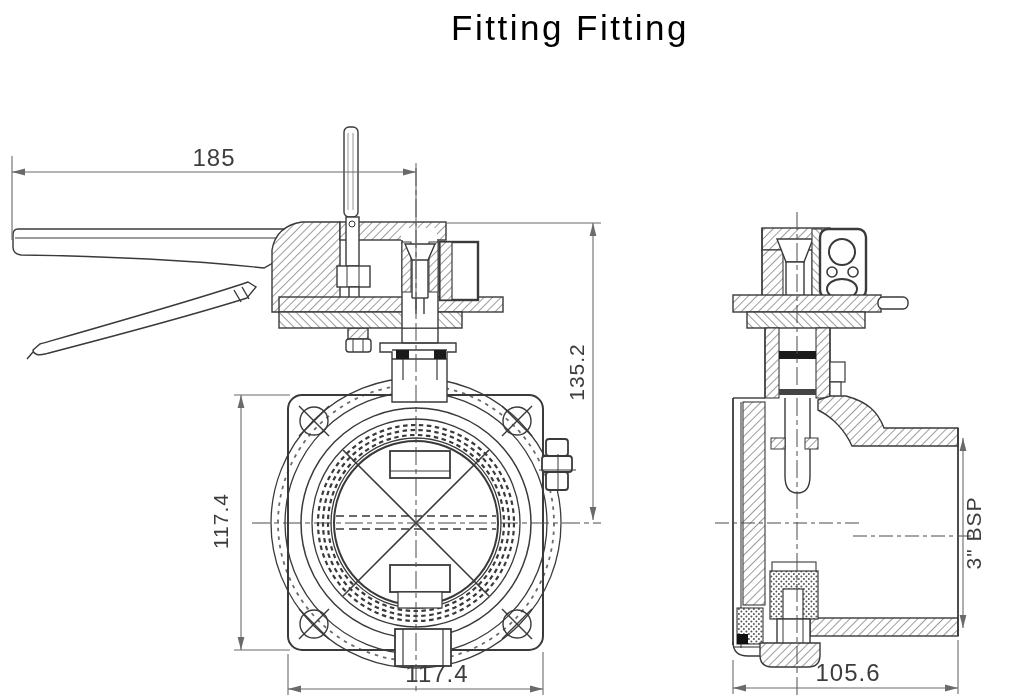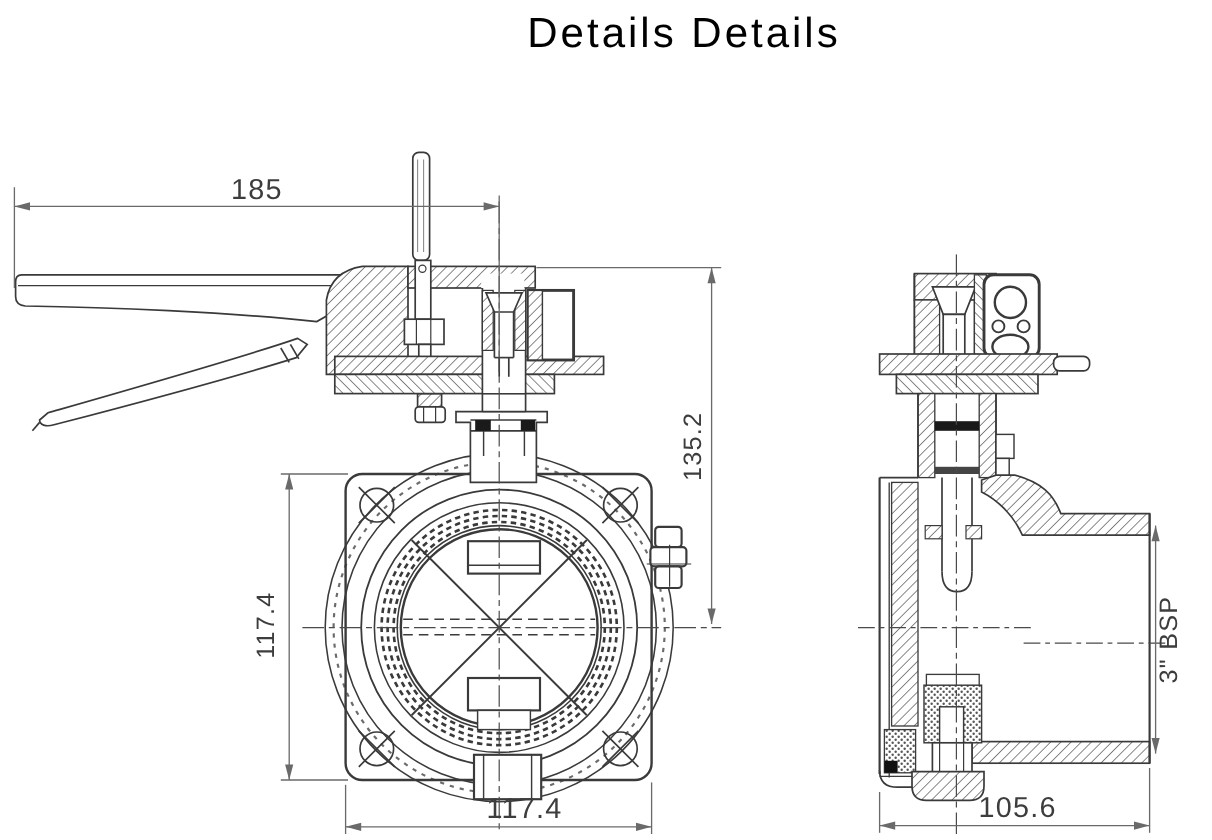--- a/index.html
+++ b/index.html
@@ -8,21 +8,21 @@
   .title{position:absolute;left:570px;top:8px;transform:translateX(-50%);
          font-size:35px;letter-spacing:2.5px;color:#000;white-space:nowrap;}
   svg text{font-family:"Liberation Sans",sans-serif;fill:#3d3d3d;}
   .dimtext{font-size:24px;letter-spacing:1px;}
   .dimtext-v{font-size:21px;letter-spacing:1px;}
 </style>
 </head>
 <body>
 
 <div id="stage">
-  <div class="title">Details Details</div>
+  <div class="title">Fitting Fitting</div>
 
   <svg width="1010" height="700" viewBox="0 0 1010 700">
     <defs>
       <pattern id="h1" width="6" height="6" patternUnits="userSpaceOnUse" patternTransform="rotate(45)">
         <rect width="6" height="6" fill="#fff"></rect>
           <line x1="0" y1="0" x2="0" y2="6" stroke="#4a4a4a" stroke-width="1.1"></line>
       </pattern>
       <pattern id="h2" width="6" height="6" patternUnits="userSpaceOnUse" patternTransform="rotate(-45)">
         <rect width="6" height="6" fill="#fff"></rect>
           <line x1="0" y1="0" x2="0" y2="6" stroke="#4a4a4a" stroke-width="1.1"></line>

